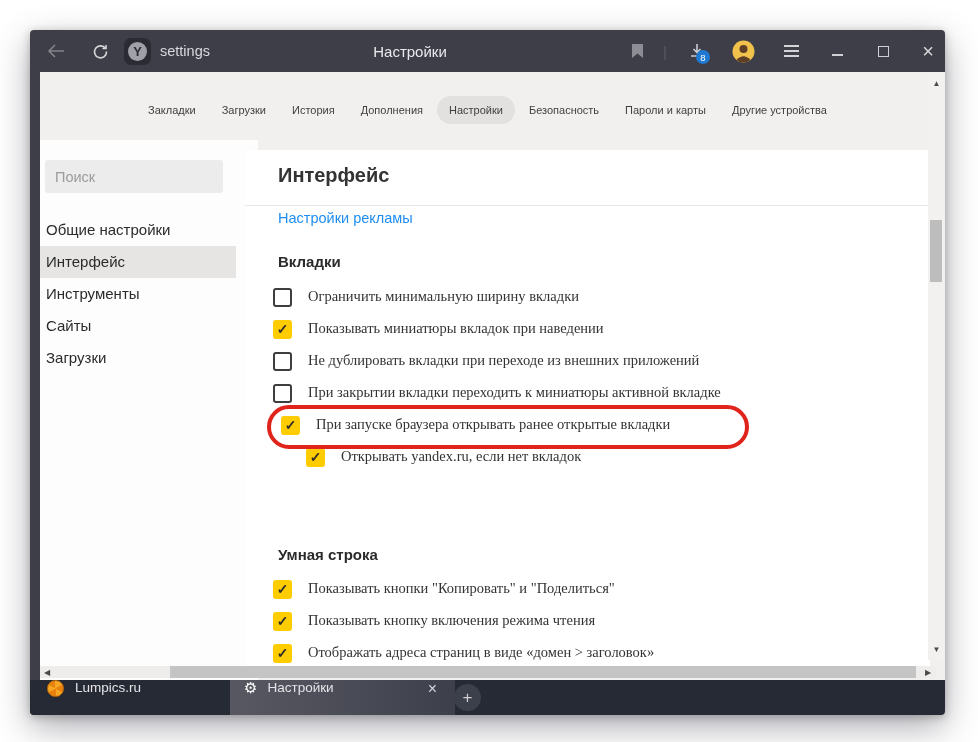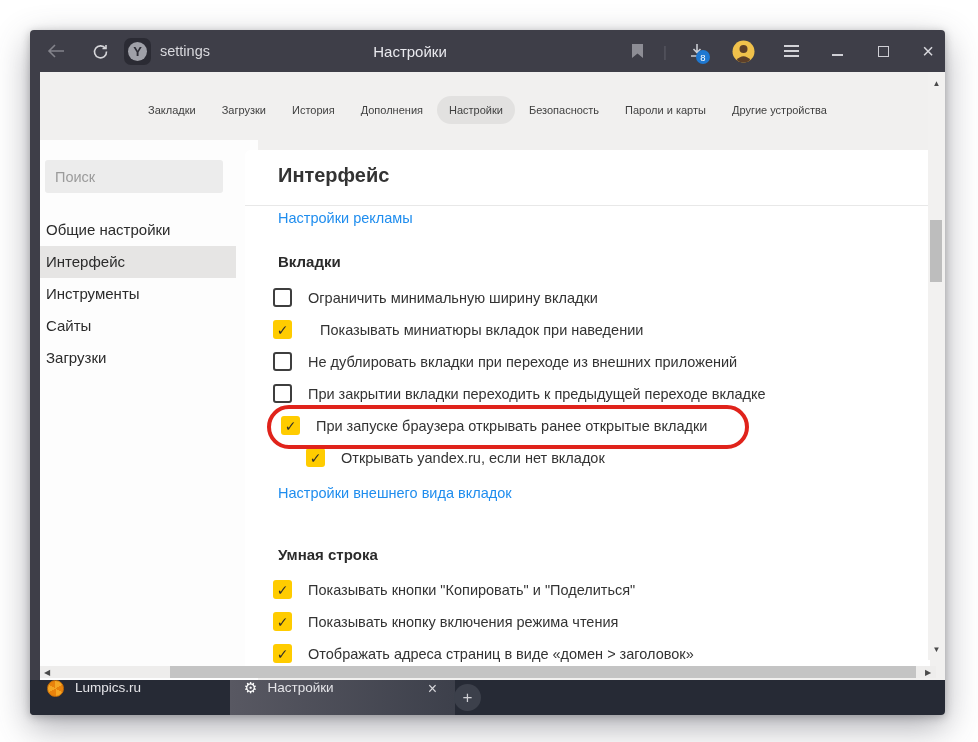--- a/index.html
+++ b/index.html
@@ -57,30 +57,30 @@
   .main { position:absolute; left:215px; top:120px; width:685px; height:517px; background:#ffffff;
     border-radius:6px 2px 0 0; }
   .main-heading { position:absolute; left:33px; top:14px; font-size:20px; color:#333; }
   .head-divider { position:absolute; left:0; right:0; top:55px; height:1px; background:#e8e8e8; }
   .link { color:#1f8dee; font-size:14.5px; cursor:pointer; }
   .ads-link { position:absolute; left:33px; top:60px; }
   .section-title { position:absolute; left:33px; font-size:15px; font-weight:bold; color:#2b2b2b; }
   .st-tabs { top:103px; }
   .st-omni { top:396px; }
 
-  .cb-row { position:absolute; left:28px; display:flex; align-items:center; }
+  .cb-row { position:absolute; left:28px; display:flex; align-items:flex-start;font-family:Liberation Serif, serif; }
   .cb-row.indent { left:61px; }
   .cb { width:19px; height:19px; border-radius:3px; flex:0 0 19px; position:relative; }
   .cb.off { background:#fff; border:2px solid #3e3e3e; }
   .cb.on  { background:#fc0; }
   .cb.on::after { content:"\2713"; position:absolute; left:0; top:0; width:19px; height:19px;
     font-size:14px; font-weight:bold; color:#33302a; display:flex; align-items:center; justify-content:center; }
   .cb-label { margin-left:16px; font-size:14.5px; color:#333; white-space:nowrap; }
 
-  .row-0 { top:138px; } .row-1 { top:170px;gap:12px; } .row-2 { top:202px; }
+  .row-0 { top:138px; } .row-1 { top:170px; } .row-2 { top:202px; }
   .row-3 { top:234px; } .row-4 { top:266px;padding-left:8px; } .row-5 { top:298px; }
   .orow-0 { top:430px; } .orow-1 { top:462px; } .orow-2 { top:494px; }
   .appearance-link { position:absolute; left:33px; top:335px; }
 
   .red-highlight { position:absolute; left:22px; top:255px; width:482px; height:44px;
     border:4px solid #e0231b; border-radius:22px; pointer-events:none; }
 
   
   .vscroll { position:absolute; right:0; top:42px; width:17px; bottom:55px; background:#f2f1f0; }
   .vscroll .arr { position:absolute; left:0; width:17px; height:14px; color:#4a4a4a; font-size:8px;
@@ -204,33 +204,32 @@
     <div class="cb-row row-1">
       <span class="cb on"></span>
       <span class="cb-label">Показывать миниатюры вкладок при наведении</span>
     </div>
     <div class="cb-row row-2">
       <span class="cb off"></span>
       <span class="cb-label">Не дублировать вкладки при переходе из внешних приложений</span>
     </div>
     <div class="cb-row row-3">
       <span class="cb off"></span>
-      <span class="cb-label">При закрытии вкладки переходить к предыдущей переходе вкладке</span>
+      <span class="cb-label">При закрытии вкладки переходить к миниатюры активной вкладке</span>
     </div>
     <div class="cb-row row-4">
       <span class="cb on"></span>
       <span class="cb-label">При запуске браузера открывать ранее открытые вкладки</span>
     </div>
     <div class="cb-row row-5 indent">
       <span class="cb on"></span>
       <span class="cb-label">Открывать yandex.ru, если нет вкладок</span>
     </div>
     <div class="red-highlight"></div>
 
-    <span class="link appearance-link">Настройки внешнего вида вкладок</span>
 
     <div class="section-title st-omni">Умная строка</div>
 
     <div class="cb-row orow-0">
       <span class="cb on"></span>
       <span class="cb-label">Показывать кнопки "Копировать" и "Поделиться"</span>
     </div>
     <div class="cb-row orow-1">
       <span class="cb on"></span>
       <span class="cb-label">Показывать кнопку включения режима чтения</span>

